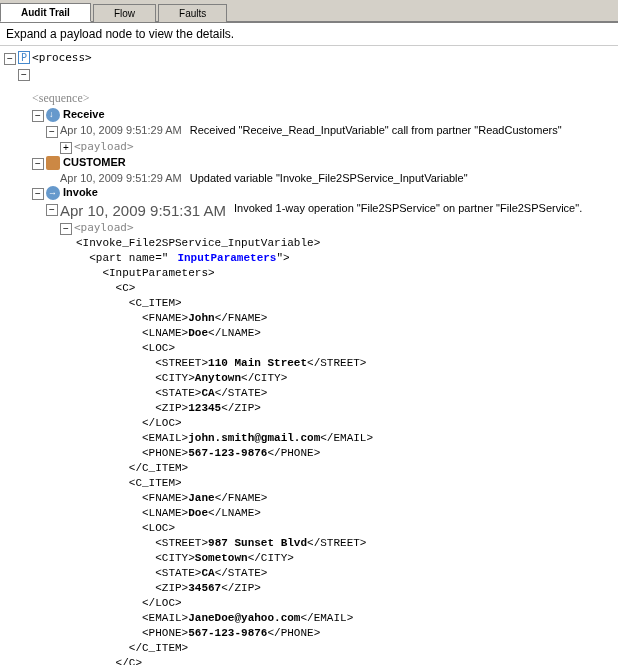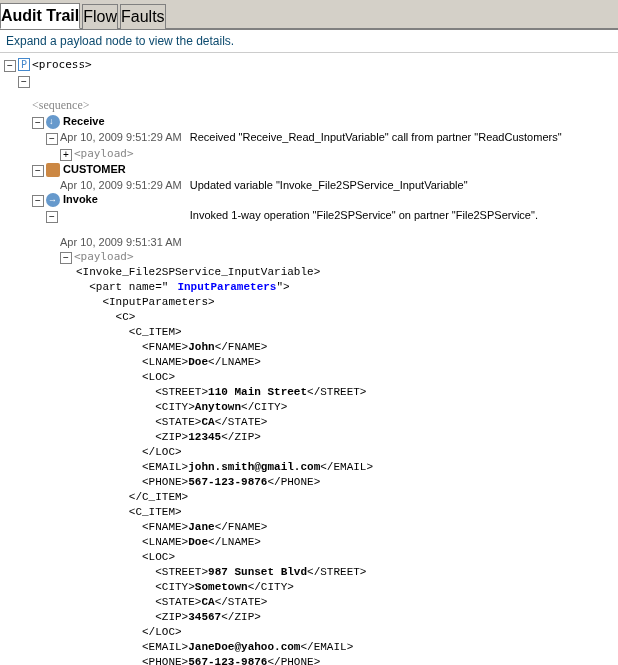--- a/index.html
+++ b/index.html
@@ -14,44 +14,44 @@
 
     
     .tab-bar {
       display: flex;
       align-items: flex-end;
       background: #d4d0c8;
       border-bottom: 2px solid #808080;
       padding-top: 2px;
     }
     .tab {
-      padding: 3px 0;
+      padding: 3px 20px;
       border: 1px solid #808080;
       border-bottom: none;
       background: #d4d0c8;
       cursor: pointer;
-      font-size: 16px;
+      font-size: 10px;
       margin-right: 2px;
       position: relative;
       top: 1px;
     }
     .tab.active {
       background: #ffffff;
       font-weight: bold;
       border-bottom: 1px solid #fff;
       z-index: 1;
     }
 
     
     .info-bar {
       padding: 4px 6px;
       background: #fff;
       border-bottom: 1px solid #ccc;
       font-size: 12px;
-      color: #0c4a6e;
+      color: #000000;
     }
 
     
     .content {
       background: #fff;
       padding: 4px 4px;
       overflow-y: auto;
       height: calc(665px - 46px);
       font-size: 11px;
     }
@@ -220,21 +220,21 @@
   </div>
 
   <div class="row" style="margin-left:28px; padding:1px 0;">
     <span class="minus-box">−</span>
     <span class="section-icon-invoke"></span>
     <span class="bold">Invoke</span>
   </div>
 
   <div class="row" style="margin-left:42px; padding:1px 0;">
     <span class="minus-box">−</span>
-    <span class="log-timestamp" style="font-size:11px; color:#555; white-space:nowrap; margin-right:8px;margin-top:27px;">Apr 10, 2009 9:51:31 AM</span>
+    <span class="log-timestamp" style="font-size:15px; color:#555; white-space:nowrap; margin-right:8px;">Apr 10, 2009 9:51:31 AM</span>
     <span class="log-message" style="font-size:11px;">Invoked 1-way operation "File2SPService" on partner "File2SPService".</span>
   </div>
 
   <div class="row" style="margin-left:56px; padding:1px 0;">
     <span class="minus-box">−</span>
     <span style="font-size:11px; font-family:monospace; color:#888;">&lt;payload&gt;</span>
   </div>
 
   <div class="xml-content" style="margin-left:72px;">
     <span class="xml-line">&lt;Invoke_File2SPService_InputVariable&gt;</span>

